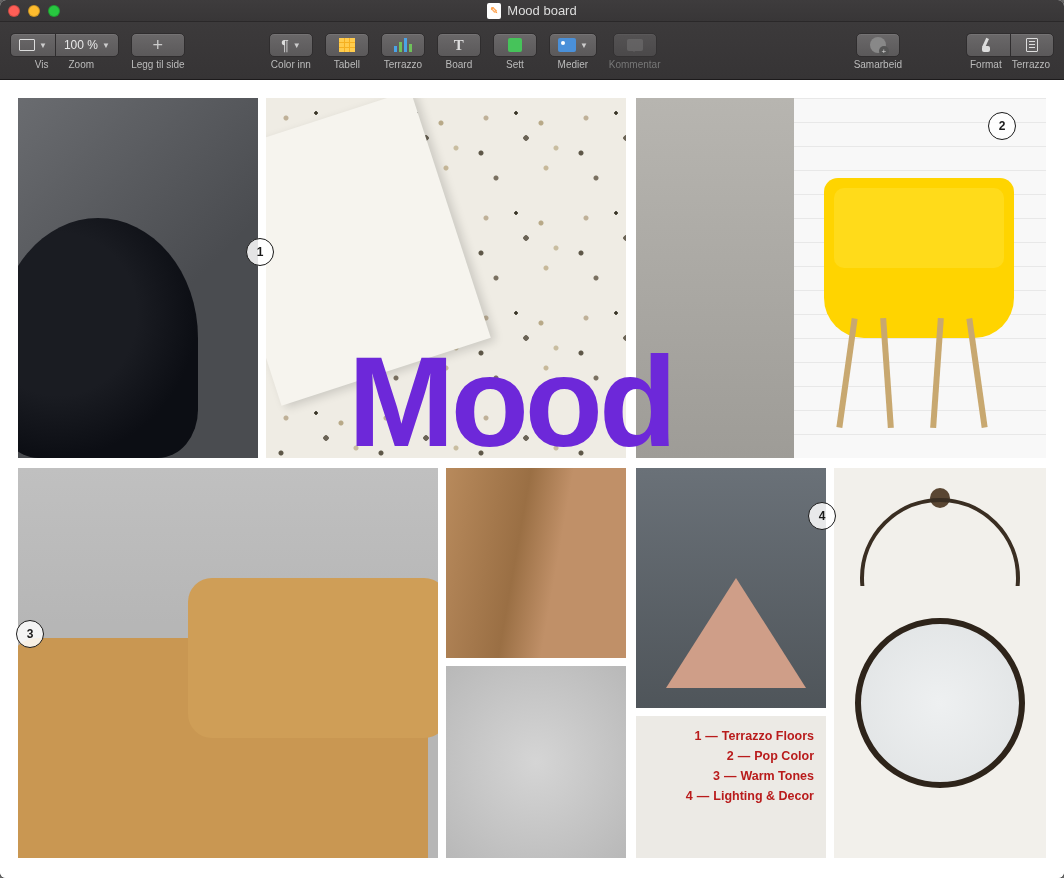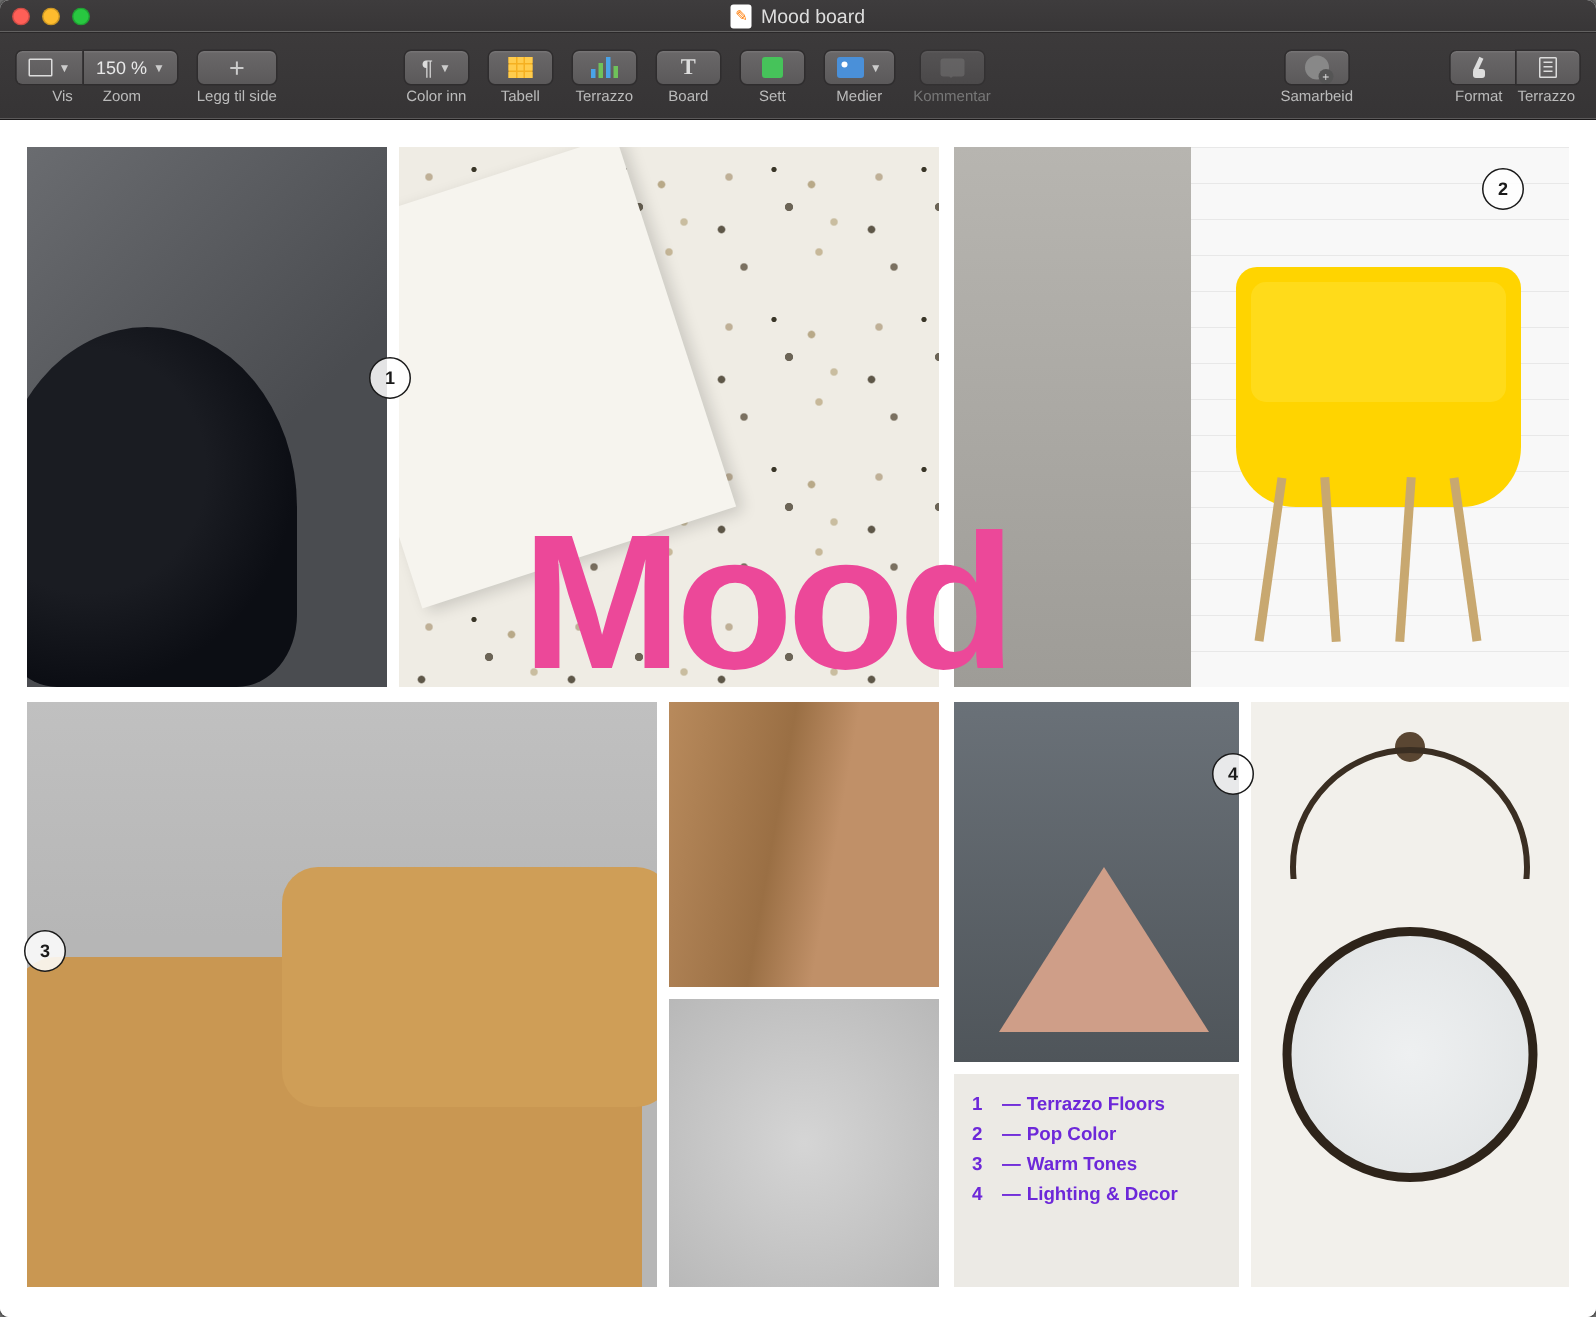--- a/index.html
+++ b/index.html
@@ -133,36 +133,36 @@
 
   
   .t4 { left:0; top:370px; width:420px; height:390px; background:linear-gradient(#c0c0c0 0%,#b6b6b6 40%); }
   .t4 .sofa { position:absolute; bottom:0; left:-10px; width:420px; height:220px; background:#c99752; border-radius:30px 30px 0 0; }
   .t4 .sofa::before{content:"";position:absolute;top:-60px;left:180px;width:260px;height:160px;background:#cf9e57;border-radius:24px;}
   .t5a { left:428px; top:370px; width:180px; height:190px; background:linear-gradient(100deg,#b88a5c,#9a6f44 40%,#c09068 60%); }
   .t5b { left:428px; top:568px; width:180px; height:192px; background:radial-gradient(#d5d5d5,#b8b8b8); }
   .t6 { left:618px; top:370px; width:190px; height:240px; background:linear-gradient(#6a7178,#4f555a); }
   .t6 .lamp { position:absolute; bottom:20px; left:30px; width:140px; height:110px; background:#cf9e88; clip-path:polygon(50% 0,100% 100%,0 100%); }
   .t6a { left:618px; top:618px; width:190px; height:142px; background:#eceae5; padding:10px 12px; }
-  .legend-row { font-size:12.5px; font-weight:700; color:#6d28d9; line-height:1.6; }
+  .legend-row { font-size:12.5px; font-weight:700; color:#b91c1c; line-height:1.6;text-align:right; }
   .legend-row .num { display:inline-block; width:16px; }
   .legend-row .dash { margin:0 4px; }
   .t7 { left:816px; top:370px; width:212px; height:390px; background:#f2f0eb; }
   .t7 .peg { position:absolute; top:20px; left:50%; width:20px; height:20px; background:#5a4632; border-radius:50%; transform:translateX(-50%); }
   .t7 .strap { position:absolute; top:30px; left:50%; width:160px; height:160px; border:4px solid #3a2e22; border-radius:50%; transform:translateX(-50%); clip-path:polygon(0 0,100% 0,100% 55%,0 55%);}
   .t7 .mirror { position:absolute; top:150px; left:50%; width:170px; height:170px; border:6px solid #2e241a; border-radius:50%; background:radial-gradient(#eef0f1,#dfe2e3); transform:translateX(-50%); }
 
   .pin { position:absolute; width:28px; height:28px; border:1.5px solid #1a1a1a; border-radius:50%; background:rgba(255,255,255,.85); display:flex; align-items:center; justify-content:center; font-size:12px; font-weight:600; color:#1a1a1a; z-index:5;}
   .p1{left:228px;top:140px;} .p2{left:970px;top:14px;}
   .p3{left:-2px;top:522px;} .p4{left:790px;top:404px;}
 
   .mood-title {
     position:absolute; left:330px; top:245px; z-index:10;
     font-size:128px; font-weight:800; line-height:.92; letter-spacing:-4px;
-    color:#ec4899;
+    color:#6d28d9;
   }
 </style>
 </head>
 <body>
 
 <div class="window">
 
   <div class="titlebar">
     <div class="traffic">
       <div class="btn close"></div>
@@ -176,21 +176,21 @@
   </div>
 
   <div class="toolbar">
     <div class="tgroup row">
       <div class="btns">
         <div class="tbtn seg-left">
           <span class="icon-view"></span>
             <span class="chev">▼</span>
         </div>
         <div class="tbtn seg-right">
-          <span>150 %</span>
+          <span>100 %</span>
             <span class="chev">▼</span>
         </div>
       </div>
       <div style="display:flex;gap:20px;">
         <span class="tlabel">Vis</span>
         <span class="tlabel">Zoom</span>
       </div>
     </div>
 
     <div class="tgroup">

